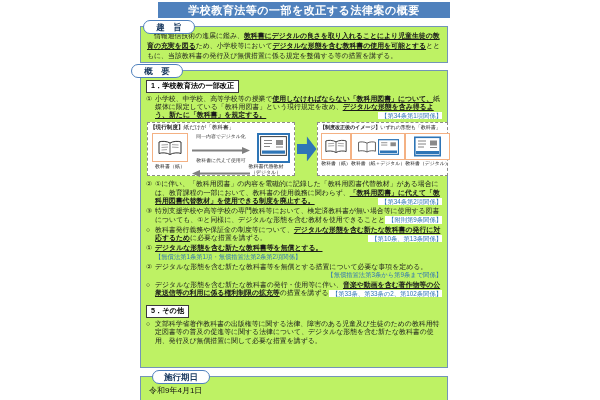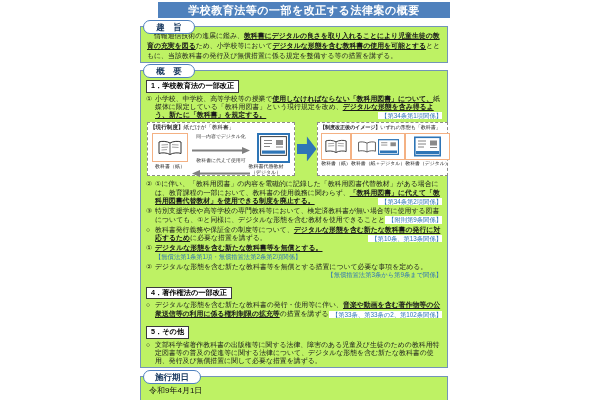--- a/index.html
+++ b/index.html
@@ -60,21 +60,21 @@
 
 <div class="page">
 
   <div class="title-bar">学校教育法等の一部を改正する法律案の概要</div>
 
   <div class="tab" style="left:143px;top:20px;width:50px;text-align:center;">趣　旨</div>
   <div class="obox" style="left:140px;top:26px;width:308px;height:37px;">
     <div class="shushi-body"><span>　情報通信技術の進展に鑑み、</span><span class="em">教科書にデジタルの良さを取り入れることにより児童生徒の教育の充実を図る</span><span>ため、小学校等において</span><span class="em">デジタルな形態を含む教科書の使用を可能とする</span><span>とともに、当該教科書の発行及び無償措置に係る規定を整備する等の措置を講ずる。</span></div>
   </div>
 
-  <div class="tab" style="left:143px;top:64px;width:50px;">概　要</div>
+  <div class="tab" style="left:131px;top:64px;width:50px;">概　要</div>
   <div class="obox" style="left:140px;top:70px;width:308px;height:298px;">
     <div class="gaiyo-inner">
 
       
       <div class="sec-head">1．学校教育法の一部改正</div>
       <div class="item">
         <span class="marker">①</span>
         <span class="itext"><span><span>小学校、中学校、高等学校等の授業で</span><span class="em">使用しなければならない「教科用図書」について、</span><span>紙媒体に限定している「教科用図書」という現行規定を改め、</span><span class="em">デジタルな形態を含み得るよう、新たに「教科書」を規定する。</span></span><span class="ref ref-corner">【第34条第1項関係】</span></span>
       </div>
 
@@ -185,34 +185,33 @@
       <div class="item">
         <span class="marker">①</span>
         <span class="itext"><span><span class="em">デジタルな形態を含む新たな教科書等を無償とする。</span></span><span class="ref">【無償法第1条第1項・無償措置法第2条第2項関係】</span></span>
       </div>
       <div class="item">
         <span class="marker">②</span>
         <span class="itext"><span><span>デジタルな形態を含む新たな教科書等を無償とする措置について必要な事項を定める。</span></span><span class="ref ref-line">【無償措置法第3条から第9条まで関係】</span></span>
       </div>
 
       
-      <div class="sec-head">4．著作権法の一部改正</div>
       <div class="item">
         <span class="marker">○</span>
         <span class="itext"><span><span>デジタルな形態を含む新たな教科書の発行・使用等に伴い、</span><span class="em">音楽や動画を含む著作物等の公衆送信等の利用に係る権利制限の拡充等</span><span>の措置を講ずる。</span></span><span class="ref ref-corner">【第33条、第33条の2、第102条関係】</span></span>
       </div>
 
       
       <div class="sec-head">5．その他</div>
       <div class="item">
         <span class="marker">○</span>
         <span class="itext"><span><span>文部科学省著作教科書の出版権等に関する法律、障害のある児童及び生徒のための教科用特定図書等の普及の促進等に関する法律について、デジタルな形態を含む新たな教科書の使用、発行及び無償措置に関して必要な措置を講ずる。</span></span></span>
       </div>
 
     </div>
   </div>
 
-  <div class="tab" style="left:143px;top:370px;width:56px;">施行期日</div>
+  <div class="tab" style="left:152px;top:370px;width:56px;">施行期日</div>
   <div class="obox" style="left:140px;top:376px;width:308px;height:32px;">
     <div class="enf-date">令和9年4月1日</div>
   </div>
 
 </div>
 
 </body></html>

